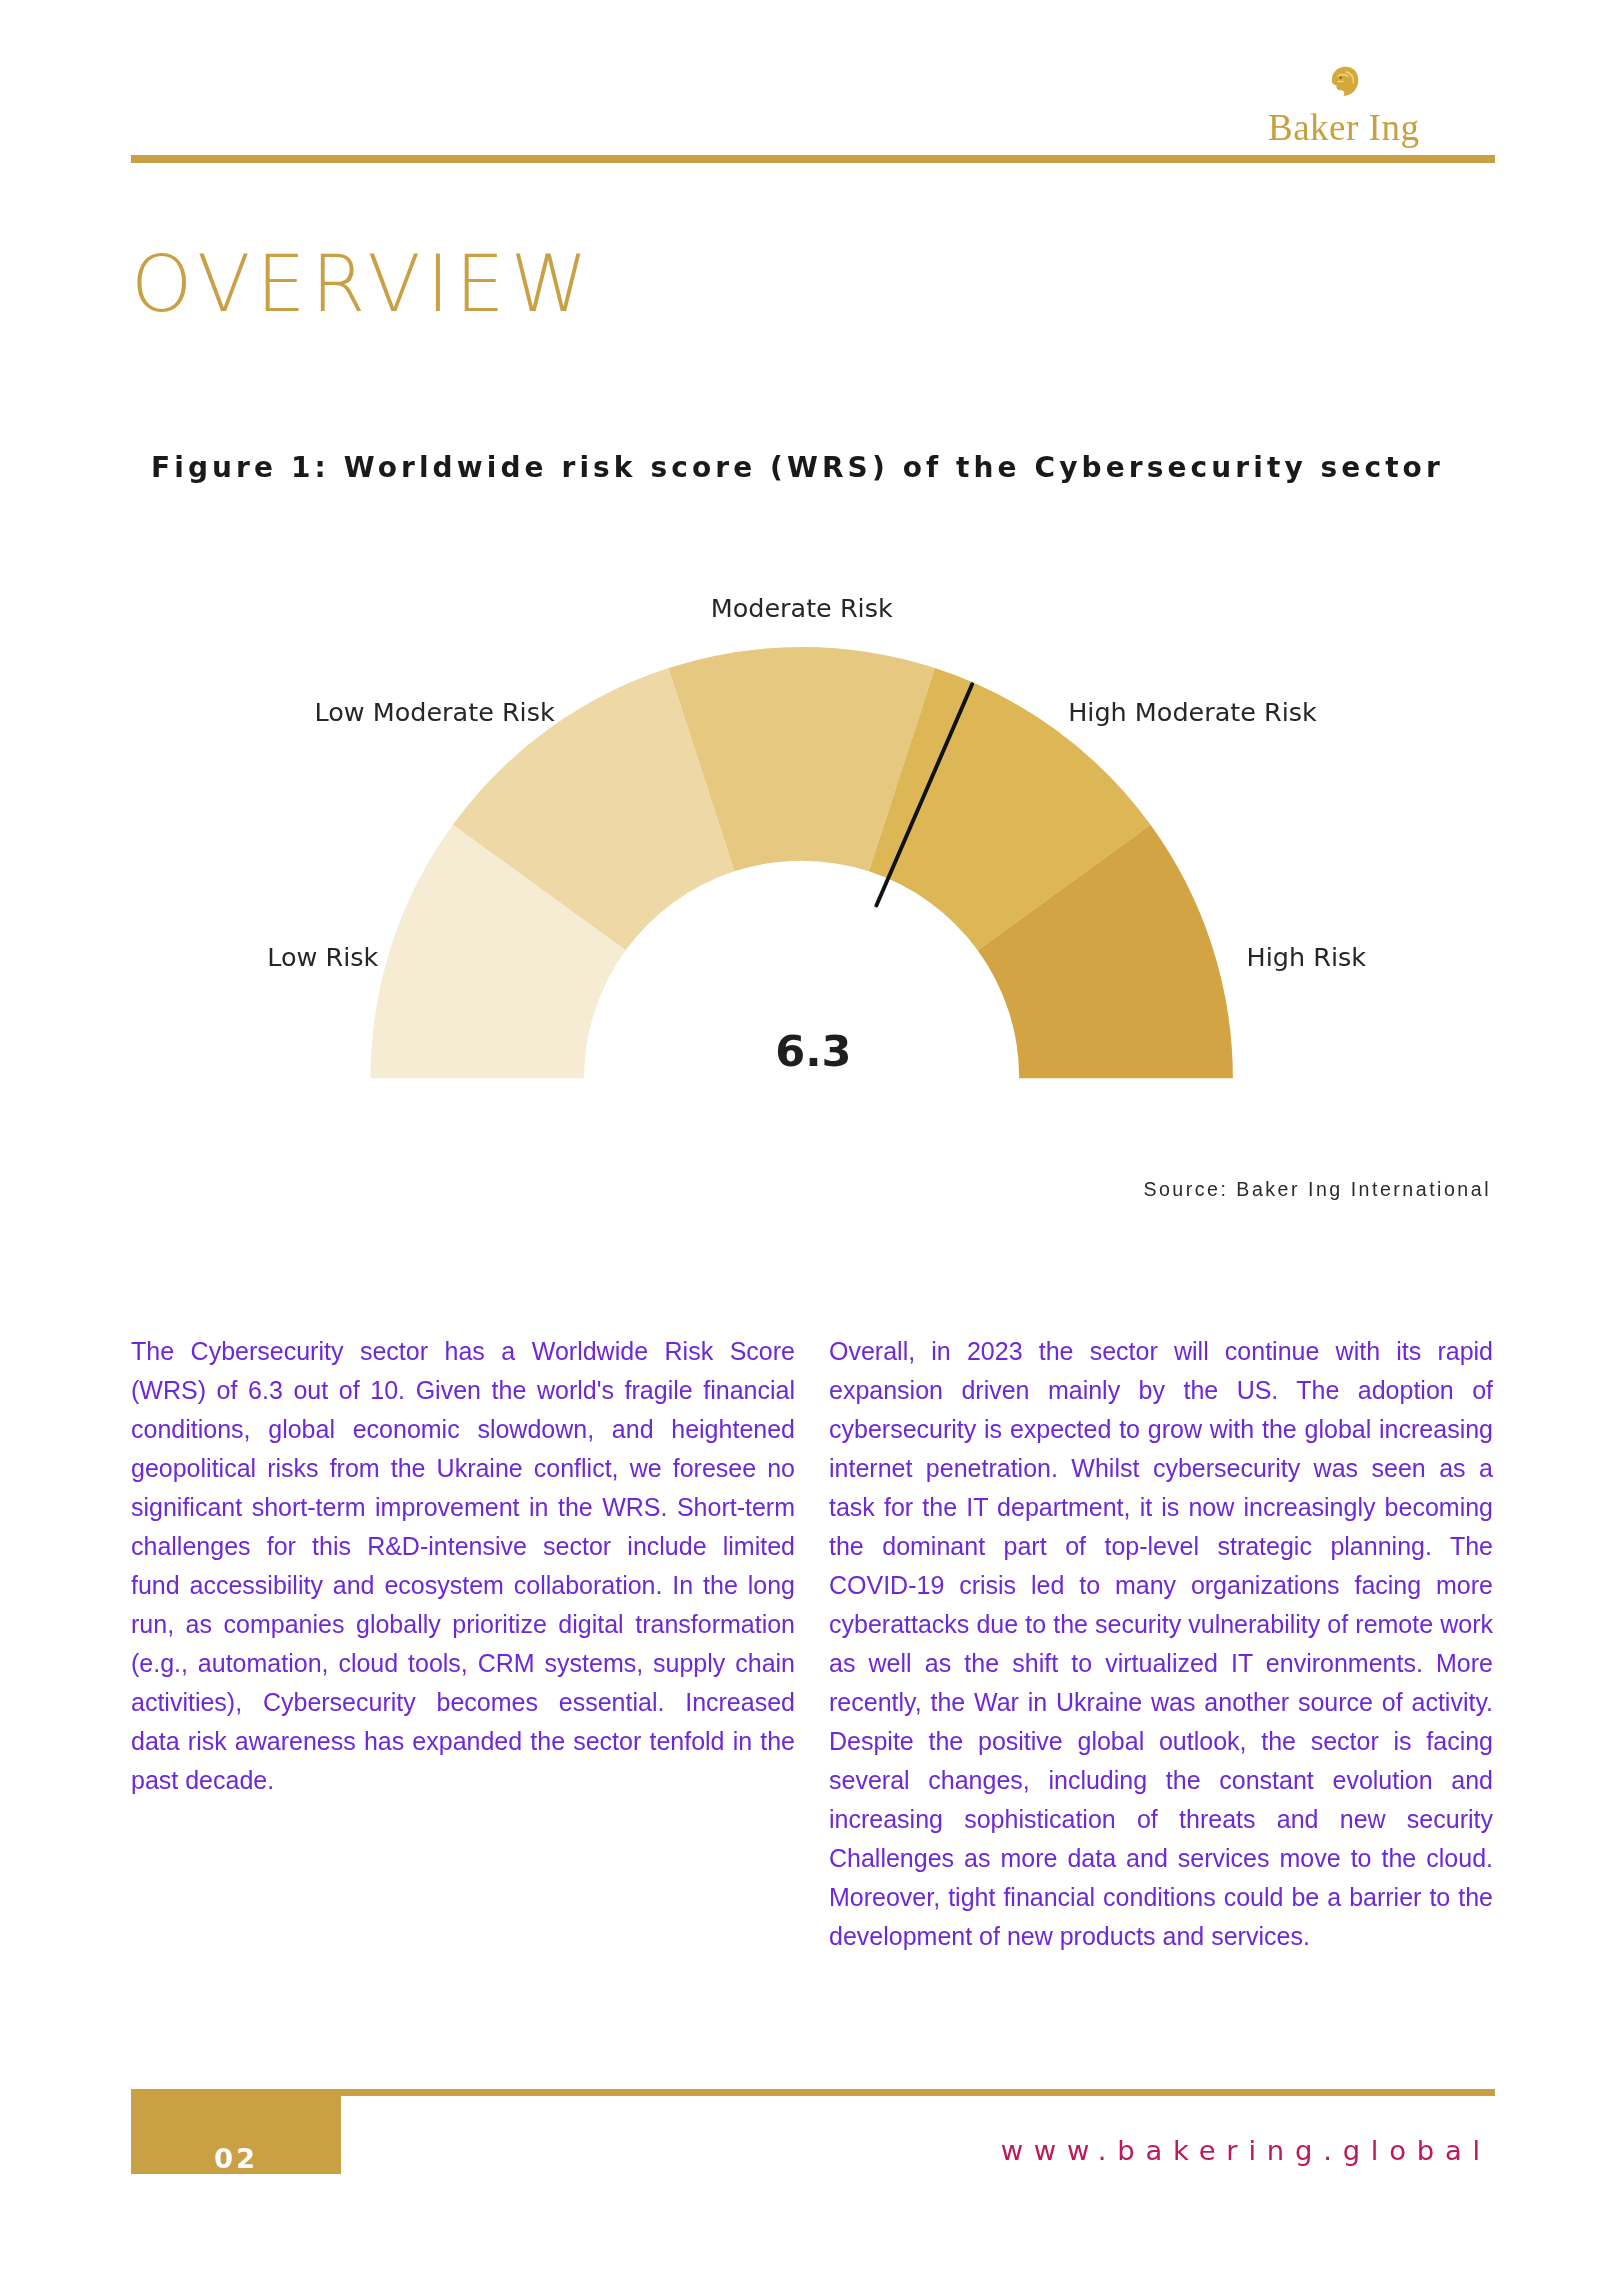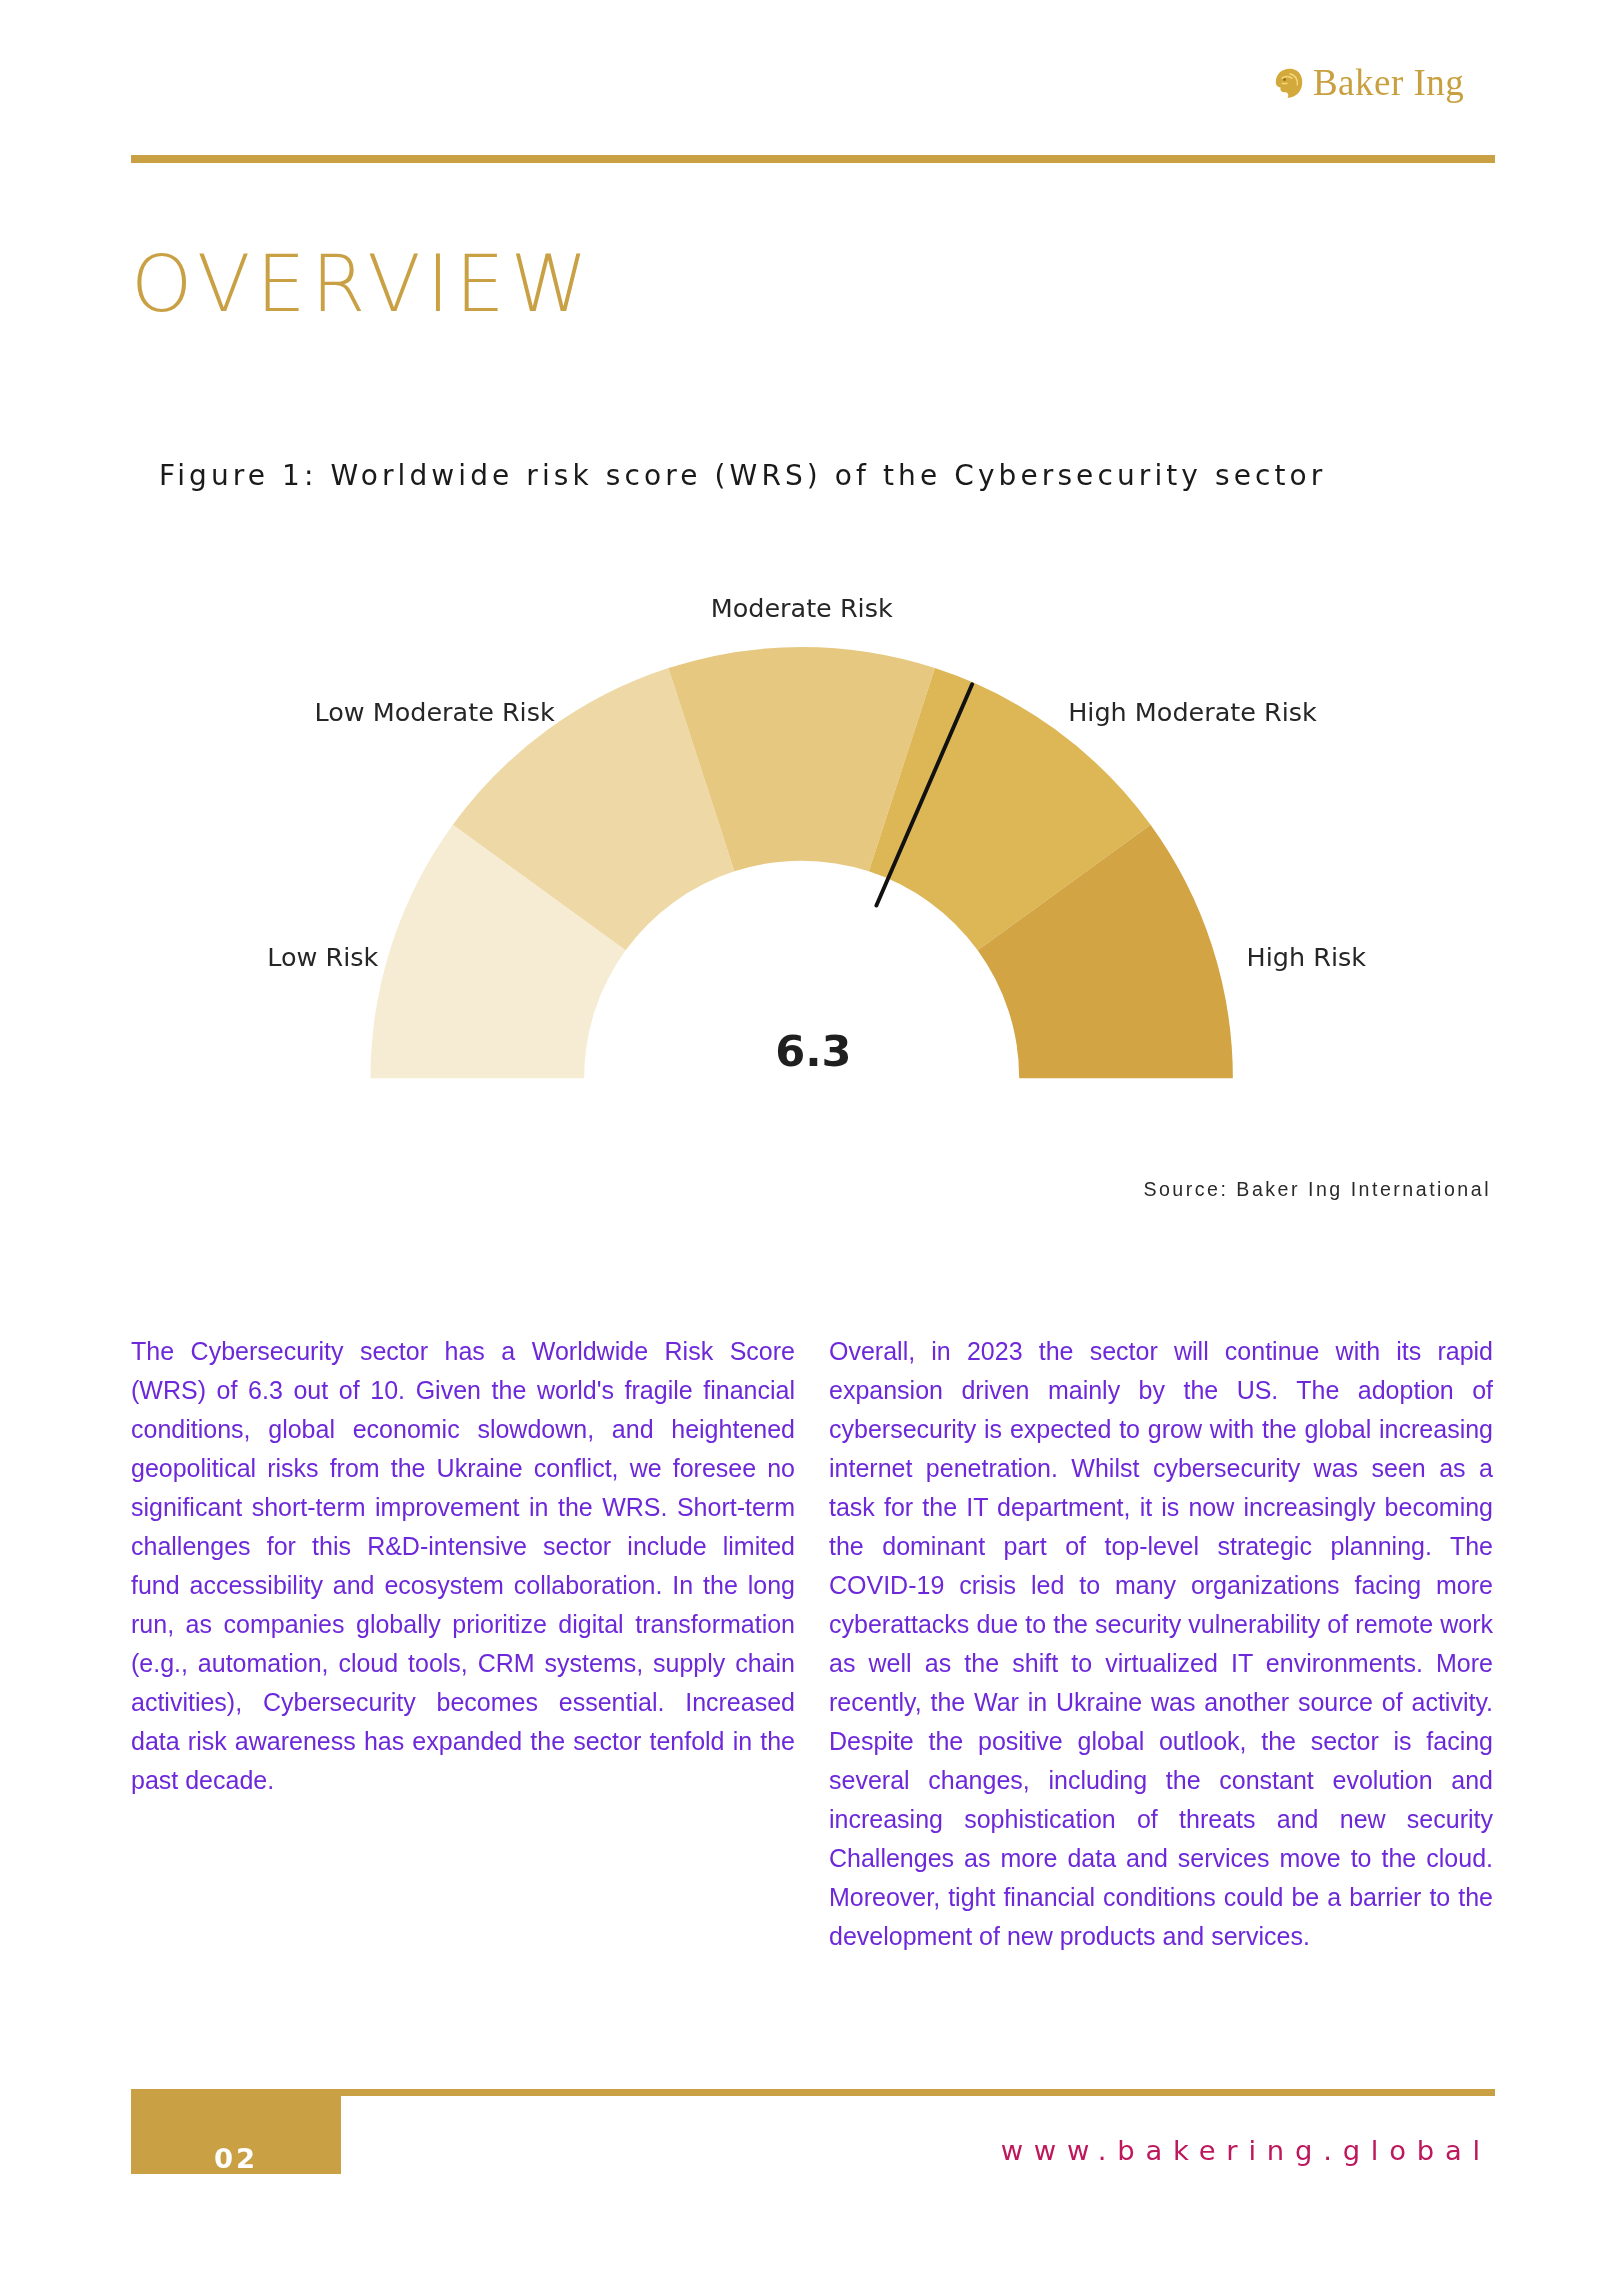--- a/index.html
+++ b/index.html
@@ -1,25 +1,25 @@
 <!DOCTYPE html>
 <html><head>
 <meta charset="utf-8">
 <style>
   html, body { margin: 0; padding: 0; background: #ffffff; }
   body { width: 1620px; height: 2294px; position: relative; overflow: hidden;
          font-family: "DejaVu Sans", sans-serif; color: #1f1f1f; }
-  .logo { position: absolute; left: 1268px; top: 61px; display: flex; align-items: center; gap: 5.9px; }
+  .logo { position: absolute; left: 1268px; top: 61px; display: flex; align-items: center; gap: 5.9px; flex-direction: column; }
   .logo-mark { width: 39px; height: 39px; }
   .logo-text { font-family: "Liberation Serif", "DejaVu Serif", serif; font-size: 37px; color: #c9a03f; letter-spacing: 0.5px; }
   .top-rule { position: absolute; left: 131px; top: 155px; width: 1364px; height: 7.8px; background: #c9a144; }
   .page-title { position: absolute; left: 131px; top: 245px; font-family: "DejaVu Sans", sans-serif;
                 font-size: 78px; font-weight: 300; letter-spacing: 5.9px; color: #c9a144; margin: 0; line-height: 1; text-align: right; }
   .fig-title { position: absolute; left: 147px; top: 447px; font-family: "DejaVu Sans", sans-serif;
-               font-size: 28px; font-weight: normal; letter-spacing: 4.1px; color: #1a1a1a; margin: 12px; white-space: nowrap; }
+               font-size: 28px; font-weight: bold; letter-spacing: 4.1px; color: #1a1a1a; margin: 4px; white-space: nowrap; }
   #gauge { position: absolute; left: 0; top: 549px; width: 1620px; height: 588px; }
   .gauge-label { font-family: "DejaVu Sans", sans-serif; font-size: 26px; fill: #262626; }
   .gauge-value { font-family: "DejaVu Sans", sans-serif; font-size: 44px; font-weight: bold; fill: #1f1f1f; }
   .source { position: absolute; right: 129px; top: 1178px; font-family: Liberation Sans, sans-serif;
             font-size: 19.6px; letter-spacing: 2.5px; color: #2a2a2a; }
   .col { position: absolute; top: 1332px; width: 664px; font-family: Liberation Sans, sans-serif;
          font-size: 25px; line-height: 39px; color: #6d28d9; text-align: justify; margin: 0; }
   .col-left { left: 131px; }
   .col-right { left: 829px; }
   .bottom-rule { position: absolute; left: 131px; top: 2089px; width: 1364px; height: 6.9px; background: #c9a144; }

